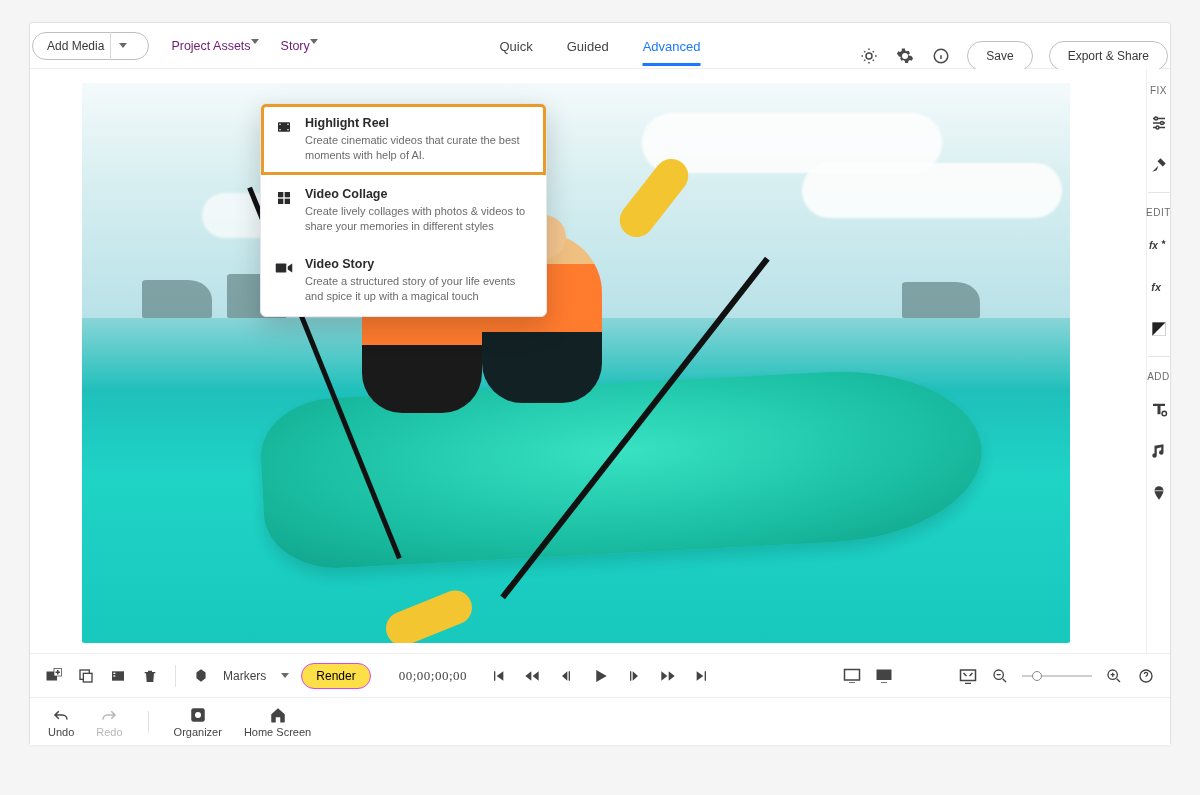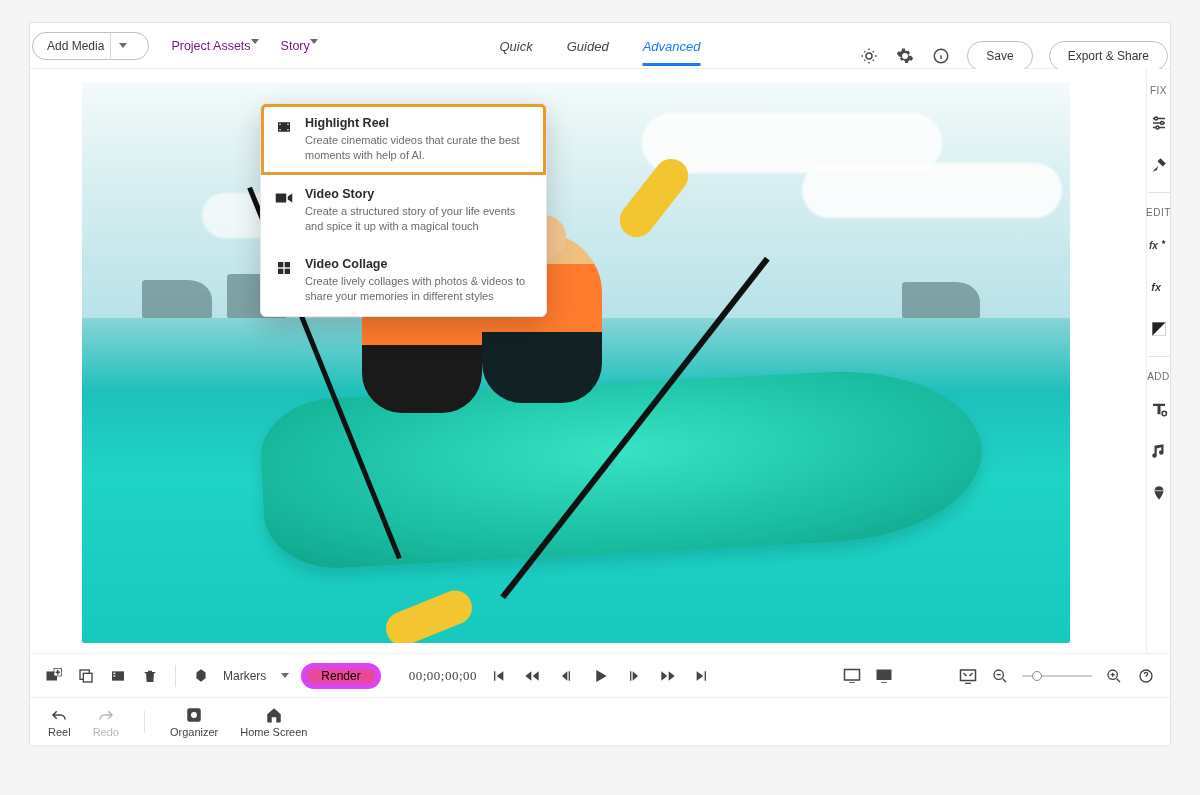--- a/index.html
+++ b/index.html
@@ -7,21 +7,21 @@
   .app { position:absolute; left:29px; top:22px; width:1142px; height:723px; background:#fff; border:1px solid #e3e3e3; border-radius:3px; box-shadow:0 1px 3px rgba(0,0,0,.05); }
 
   
   .topbar { height:46px; display:flex; align-items:center; padding:0 2px; border-bottom:1px solid #eee; }
   .btn { display:inline-flex; align-items:center; justify-content:center; height:28px; padding:0 14px; border:1px solid #bfbfbf; border-radius:15px; font-size:12px; color:#3a3a3a; background:#fff; cursor:pointer; }
   .btn.pill-lg { height:30px; padding:0 18px; }
   .addmedia { display:flex; align-items:center; }
   .addmedia .caret { width:24px; height:28px; display:flex; align-items:center; justify-content:center; border-left:1px solid #d8d8d8; margin-left:6px; }
   .top-link { font-size:12.5px; color:#701a75; margin-left:22px; display:flex; align-items:flex-start; cursor:pointer; }
   .chev { width:0; height:0; border-left:4px solid transparent; border-right:4px solid transparent; border-top:5px solid #6a6a6a; }
-  .tabgroup { display:flex; gap:34px; margin:0 auto; position:absolute; left:50%; transform:translateX(-50%);font-style:italic; }
+  .tabgroup { display:flex; gap:34px; margin:0 auto; position:absolute; left:50%; transform:translateX(-50%); }
   .tab { font-size:13px; color:#444; cursor:pointer; padding:14px 0 9px; }
   .tab.active { color:#1b79ff; border-bottom:3px solid #1b79ff; }
   .topbar-right { margin-left:auto; display:flex; align-items:center; gap:16px;margin-top:20px; }
   .tb-icon { width:20px; height:20px; display:flex; align-items:center; justify-content:center; color:#4a4a4a; cursor:pointer; }
 
   
   .stage { position:relative; height:584px; background:#fff; }
   .canvas { position:absolute; left:52px; top:14px; width:988px; height:560px; background:linear-gradient(180deg,#cfe9ec 0%,#a9dbe0 38%,#1fc0bb 55%,#1fd3c5 70%,#17c9bd 100%); border-radius:2px; overflow:hidden; }
   .sky { position:absolute; inset:0 0 58% 0; background:linear-gradient(180deg,#f4fafb 0%, #d9eff1 40%, #b8e2e8 100%); }
   .cloud { position:absolute; background:#fefefe; border-radius:50px; opacity:.9; filter:blur(1px); }
@@ -58,21 +58,21 @@
   .rail { position:absolute; right:0; top:0; width:24px; height:100%; border-left:1px solid #eee; background:#fff; display:flex; flex-direction:column; align-items:center; padding-top:8px; gap:0; }
   .rail-head { font-size:10px; letter-spacing:.5px; color:#6b6b6b; margin:8px 0 6px; }
   .rail-ic { width:26px; height:26px; display:flex; align-items:center; justify-content:center; margin:8px 0; color:#3d3d3d; cursor:pointer; }
   .rail-div { width:22px; height:1px; background:#e3e3e3; margin:6px 0; }
 
   
   .ctrlbar { height:44px; border-top:1px solid #eee; display:flex; align-items:center; padding:0 14px; gap:12px; }
   .cb-ic { width:20px; height:20px; display:flex; align-items:center; justify-content:center; color:#444; cursor:pointer; }
   .vdiv { width:1px; height:22px; background:#e2e2e2; margin:0 3px; }
   .markers { font-size:12px; color:#444; display:flex; align-items:center; gap:15px; cursor:pointer; }
-  .render { height:26px; padding:0 14px; border:6px solid #d946ef; border-radius:13px; font-size:12px; cursor:pointer; background:#ec4899; }
+  .render { height:26px; padding:0 14px; border:1px solid #d946ef; border-radius:13px; font-size:12px; cursor:pointer; background:#fde047; }
   .timecode { font-size:13px; color:#444; margin-left:16px; font-family: Liberation Serif, serif; letter-spacing:.5px;}
   .transport { margin:0 auto; display:flex; gap:14px; align-items:center; position:absolute; left:50%; transform:translateX(-50%); }
   .right-ctrls { margin-left:auto; display:flex; align-items:center; gap:12px; }
   .zoom-track { width:70px; height:2px; background:#cfcfcf; position:relative; }
   .zoom-thumb { position:absolute; left:10px; top:-4px; width:10px; height:10px; border:1px solid #888; background:#fff; border-radius:50%; }
 
   
   .footer { height:48px; border-top:1px solid #eee; display:flex; align-items:center; padding:0 18px; gap:22px; background:#fff;}
   .fitem { display:flex; flex-direction:column; align-items:center; font-size:11px; color:#444; cursor:pointer; gap:2px; }
   .fitem .fi-ic { width:18px; height:18px; display:flex; align-items:center; justify-content:center; }
@@ -168,42 +168,42 @@
               <rect x="17" y="15" width="2" height="2" fill="#fff"></rect>
             </svg>
         </div>
         <div>
           <div class="dd-title">Highlight Reel</div>
           <div class="dd-desc">Create cinematic videos that curate the best moments with help of AI.</div>
         </div>
       </div>
       <div class="dd-item">
         <div class="dd-icon">
-          <svg width="18" height="14" viewBox="0 0 24 18" fill="currentColor">
-              <rect x="1" y="3" width="14" height="12" rx="1"></rect>
-              <path d="M17 7l6-4v12l-6-4z"></path>
-            </svg>
-        </div>
-        <div>
-          <div class="dd-title">Video Story</div>
-          <div class="dd-desc">Create a structured story of your life events and spice it up with a magical touch</div>
-        </div>
-      </div>
-      <div class="dd-item">
-        <div class="dd-icon">
           <svg width="16" height="16" viewBox="0 0 24 24" fill="currentColor">
               <rect x="3" y="3" width="8" height="8"></rect>
               <rect x="13" y="3" width="8" height="8"></rect>
               <rect x="3" y="13" width="8" height="8"></rect>
               <rect x="13" y="13" width="8" height="8"></rect>
             </svg>
         </div>
         <div>
           <div class="dd-title">Video Collage</div>
           <div class="dd-desc">Create lively collages with photos &amp; videos to share your memories in different styles</div>
+        </div>
+      </div>
+      <div class="dd-item">
+        <div class="dd-icon">
+          <svg width="18" height="14" viewBox="0 0 24 18" fill="currentColor">
+              <rect x="1" y="3" width="14" height="12" rx="1"></rect>
+              <path d="M17 7l6-4v12l-6-4z"></path>
+            </svg>
+        </div>
+        <div>
+          <div class="dd-title">Video Story</div>
+          <div class="dd-desc">Create a structured story of your life events and spice it up with a magical touch</div>
         </div>
       </div>
     </div>
 
     <div class="rail">
       <div class="rail-head">FIX</div>
       <div class="rail-ic">
         <svg width="18" height="18" viewBox="0 0 24 24" stroke="currentColor" stroke-width="2" fill="none">
             <path d="M4 6h16M4 12h16M4 18h16"></path>
             <circle cx="8" cy="6" r="2" fill="#fff"></circle>
@@ -379,21 +379,21 @@
     </div>
   </div>
 
   <div class="footer">
     <div class="fitem">
       <span class="fi-ic">
           <svg width="18" height="14" viewBox="0 0 24 18" fill="none" stroke="currentColor" stroke-width="2">
             <path d="M9 4L4 9l5 5M4 9h10a6 6 0 016 6"></path>
           </svg>
         </span>
-      <span>Reel</span>
+      <span>Undo</span>
     </div>
     <div class="fitem disabled">
       <span class="fi-ic">
           <svg width="18" height="14" viewBox="0 0 24 18" fill="none" stroke="currentColor" stroke-width="2">
             <path d="M15 4l5 5-5 5M20 9H10a6 6 0 00-6 6"></path>
           </svg>
         </span>
       <span>Redo</span>
     </div>
     <span class="vdiv"></span>

